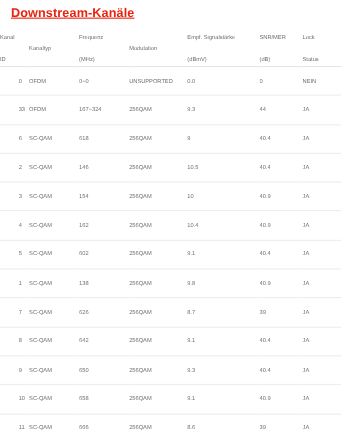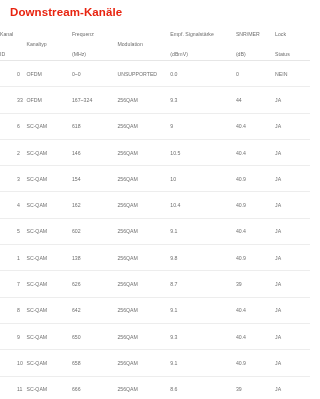--- a/index.html
+++ b/index.html
@@ -22,20 +22,21 @@
   }
   .page-title {
     position: absolute;
     left: 10px;
     top: 6px;
     font-size: 11.5px;
     font-weight: 600;
     color: #e8230f;
     letter-spacing: 0.1px;
     white-space: nowrap;
+    text-decoration: underline;
   }
   .table-wrap {
     position: absolute;
     left: 0;
     top: 28px;
     width: 310px;
   }
   table.ch-table {
     width: 310px;
     border-collapse: collapse;

